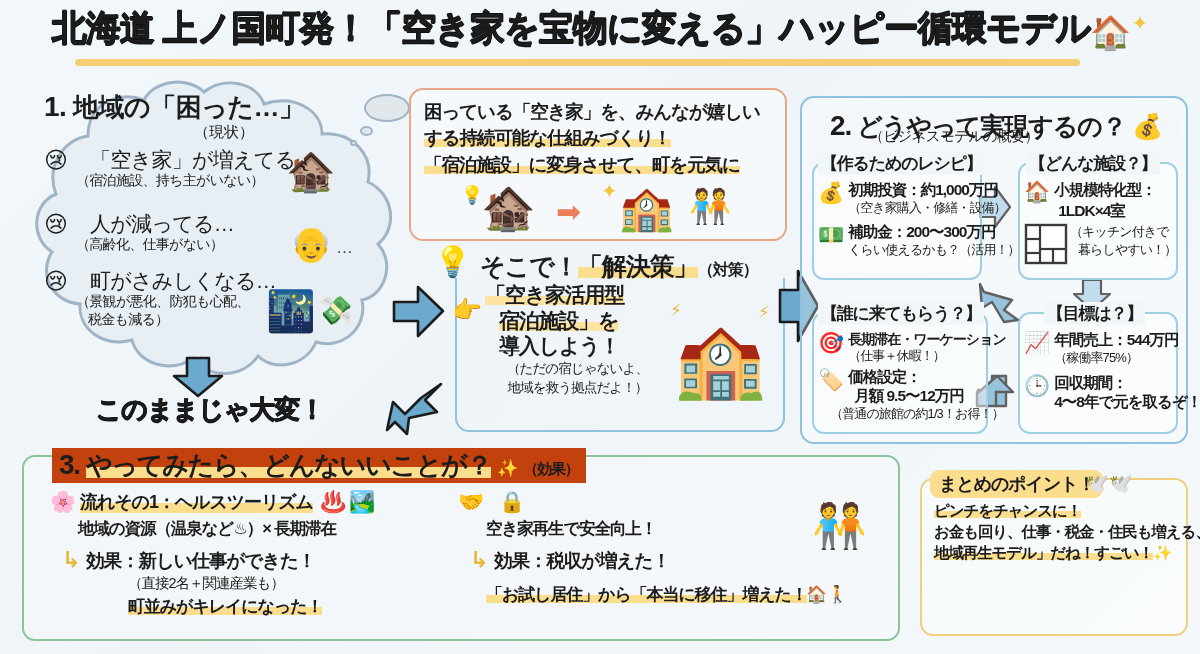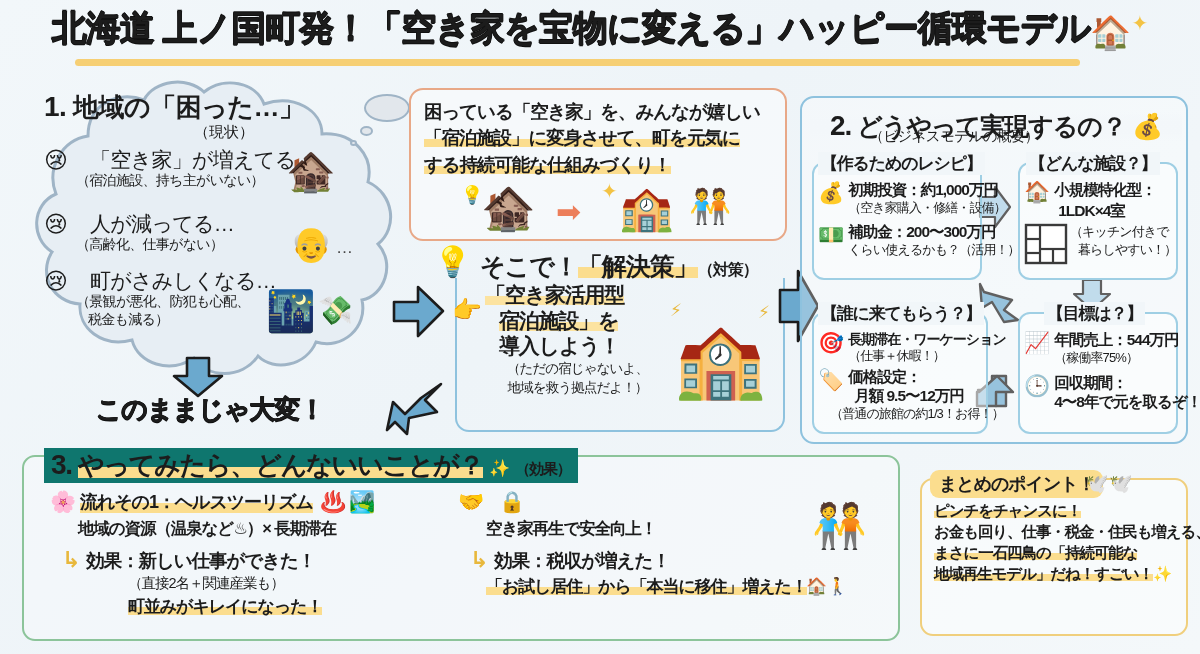--- a/index.html
+++ b/index.html
@@ -89,22 +89,22 @@
     background:#f1f6f9; padding:0 3px; }
   .bullet { display:flex; align-items:flex-start; margin-top:3px; }
   .bicon { font-size:21px; flex:0 0 auto; margin-right:4px; line-height:1.1; }
   .btxt { line-height:1.2; }
   .b1 { font-size:15.5px; font-weight:700; letter-spacing:-1px; white-space:nowrap; }
   .b2 { font-size:13px; letter-spacing:-0.9px; white-space:nowrap; }
 
   
   #s3 { position:absolute; left:22px; top:455px; width:878px; height:186px;
     border:2.4px solid #8cc49a; border-radius:13px; background:rgba(255,255,255,0.25); }
-  #s3-head { position:absolute; left:44px; top:448px; font-size:26px; font-weight:700; letter-spacing:-1.2px;
-    background:#0f766e; padding:0 7px; white-space:nowrap; }
+  #s3-head { position:absolute; left:52px; top:448px; font-size:26px; font-weight:700; letter-spacing:-1.2px;
+    background:#c2410c; padding:0 7px; white-space:nowrap; }
   #s3-head .num { font-size:28px; }
   #s3-head .spark { font-size:17px; color:#f3c344; }
   #s3-head .small { font-size:15px; font-weight:700; }
 
   .flow { position:absolute; }
   .f-head { display:flex; align-items:center; font-size:18px; font-weight:700; letter-spacing:-1.1px; white-space:nowrap; }
   .f-head .fi { font-size:21px; margin-right:5px; }
   .f-sub { font-size:16.5px; font-weight:700; letter-spacing:-1.1px; margin-left:28px; white-space:nowrap; }
   .f-eff { display:flex; align-items:center; font-size:18.5px; font-weight:700; letter-spacing:-1.1px; margin-left:12px; white-space:nowrap; }
   .f-eff .ar { font-size:22px; color:#e8b83c; margin-right:7px; }
@@ -185,22 +185,22 @@
     <div style="position:absolute;left:300px;top:218px;font-size:28px;">💸</div>
   </div>
 
   <svg id="arrow-down-1" class="arrow" width="56" height="42" viewBox="0 0 56 42">
     <path d="M17,2 H39 V20 H52 L28,40 L4,20 H17 Z" fill="#6ba9ce" stroke="#1c1c1c" stroke-width="2.6" stroke-linejoin="round"></path>
   </svg>
   <div id="konomama">このままじゃ大変！</div>
 
   <div id="goal-box">
     <div class="goal-line"><span>困っている「空き家」を、みんなが嬉しい</span></div>
+    <div class="goal-line"><span class="hl">する持続可能な仕組みづくり！</span></div>
     <div class="goal-line"><span class="hl">「宿泊施設」に変身させて、町を元気に</span></div>
-    <div class="goal-line"><span class="hl">する持続可能な仕組みづくり！</span></div>
     <div id="goal-illo">
       <span style="position:absolute;left:0;top:2px;font-size:18px;">💡</span>
       <span style="position:absolute;left:20px;top:0;font-size:44px;">🏚️</span>
       <span style="position:absolute;left:95px;top:12px;font-size:30px;color:#ec7e5a;">➡</span>
       <span style="position:absolute;left:140px;top:-3px;font-size:20px;color:#f3c344;">✦</span>
       <span style="position:absolute;left:158px;top:0;font-size:44px;">🏫</span>
       <span style="position:absolute;left:228px;top:4px;font-size:34px;">🧑‍🤝‍🧑</span>
     </div>
   </div>
 
@@ -374,29 +374,28 @@
     <div class="f-head">
       <span class="fi">🤝</span>
       <span style="margin-right:0;">&nbsp;</span>
       <span style="font-size:21px;margin-left:7px;">🔒</span>
     </div>
     <div class="f-sub" style="margin-top:4px;">空き家再生で安全向上！</div>
     <div class="f-eff" style="margin-top:7px;">
       <span class="ar">↳</span>
       <span>効果：税収が増えた！</span>
     </div>
-    <div class="f-note2" style="margin-left:28px;margin-top:2px;">
+    <div class="f-note2" style="margin-left:28px;margin-top:10px;">
       <span class="hl">「お試し居住」から「本当に移住」増えた！</span><span style="font-size:17px;">🏠</span><span style="font-size:17px;">🚶</span>
     </div>
   </div>
 
   <div id="people-bl">🧑‍🤝‍🧑</div>
 
   <div id="sum-box">
     <div class="sum-l"><span class="hl">ピンチをチャンスに！</span></div>
     <div class="sum-l"><span>お金も回り、仕事・税金・住民も増える、</span></div>
-    <div class="sum-l"><span class="hl">まさに一石四鳥の「持続可能な</span></div>
     <div class="sum-l"><span class="hl">地域再生モデル」だね！すごい！</span><span style="color:#f3c344;">✨</span></div>
   </div>
   <div id="sum-cap">まとめのポイント！</div>
   <div id="birds">🕊️🕊️</div>
 
 </div>
 
 </body></html>

